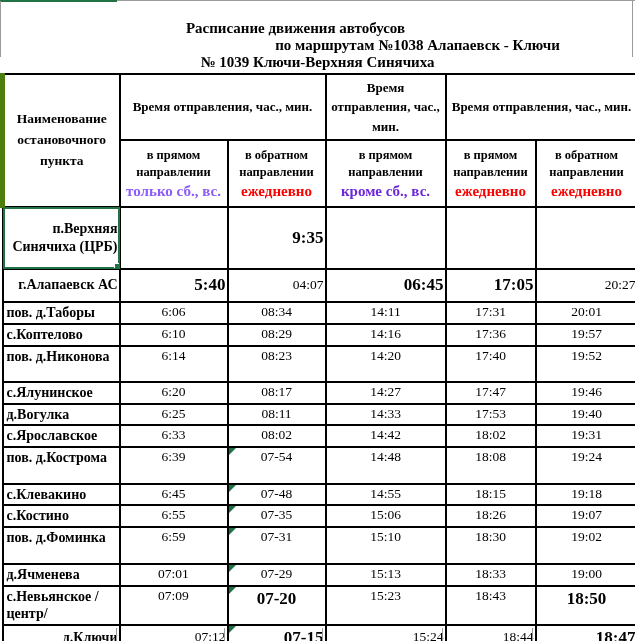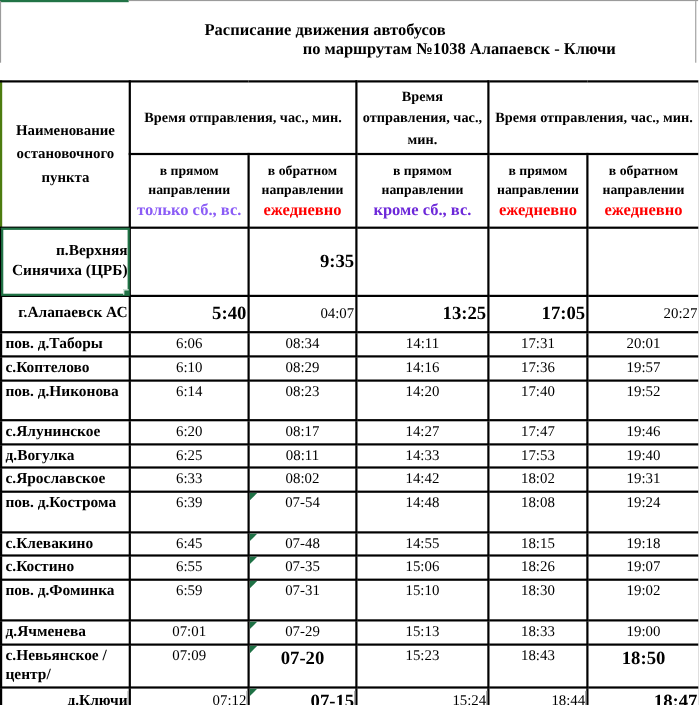--- a/index.html
+++ b/index.html
@@ -17,21 +17,21 @@
 
   .title-block{padding-top:20px;height:53px;}
   .title-line{font-weight:bold;font-size:15px;line-height:17px;text-align:center;white-space:nowrap;}
   .tl1{transform:translateX(-22px);}
   .tl2{transform:translateX(100px);}
 
   table{border-collapse:collapse;table-layout:fixed;width:635px;}
   th,td{box-sizing:border-box;overflow:hidden;}
   th{border:2px solid #000;font-weight:bold;vertical-align:middle;text-align:center;padding:1px 2px;}
   thead tr:first-child th{border-top:2px solid #000;}
-  th.name-head{border-left:2px solid #4d7c0f;font-size:13.5px;line-height:1.55;}
+  th.name-head{border-left:5px solid #4d7c0f;font-size:13.5px;line-height:1.55;}
   th.group{font-size:13px;line-height:1.5;}
   .dir{font-size:12.5px;line-height:1.35;}
   .note{font-size:15px;line-height:1.2;margin-top:1px;}
 
   td{border:2px solid #000;vertical-align:top;}
   td.stop{font-size:14px;font-weight:bold;text-align:left;padding:1px 1px 1px 3px;line-height:1.25;}
   td.time{font-size:13.5px;text-align:center;padding-top:1px;line-height:1.25;}
   td.time.big{font-size:17px;font-weight:bold;}
   tr.vc td{vertical-align:middle;padding-top:0;text-align:right;}
   tbody tr:last-child td{border-bottom:3px solid #0c4a6e;}
@@ -48,20 +48,21 @@
 <div class="sheet">
 
   <div class="gl-top-green"></div>
   <div class="gl gl-top"></div>
   <div class="gl gl-left"></div>
   <div class="gl gl-right"></div>
 
   <div class="title-block">
     <div class="title-line tl1">Расписание движения автобусов</div>
     <div class="title-line tl2">по маршрутам №1038 Алапаевск - Ключи</div>
+    <div class="title-line tl3">№ 1039 Ключи-Верхняя Синячиха</div>
   </div>
 
   <table>
     <colgroup>
       <col style="width:117px">
         <col style="width:108px">
         <col style="width:98px">
       <col style="width:120px">
         <col style="width:90px">
         <col style="width:102px">
@@ -102,21 +103,21 @@
           <td class="time"></td>
           <td class="time big">9:35</td>
           <td class="time"></td>
           <td class="time"></td>
           <td class="time"></td>
         </tr>
         <tr class="vc" style="height: 33px;">
           <td class="stop">г.Алапаевск АС</td>
           <td class="time big">5:40</td>
           <td class="time">04:07</td>
-          <td class="time big">13:25</td>
+          <td class="time big">06:45</td>
           <td class="time big">17:05</td>
           <td class="time">20:27</td>
         </tr>
         <tr style="height: 22px;">
           <td class="stop">пов. д.Таборы</td>
           <td class="time">6:06</td>
           <td class="time">08:34</td>
           <td class="time">14:11</td>
           <td class="time">17:31</td>
           <td class="time">20:01</td>

